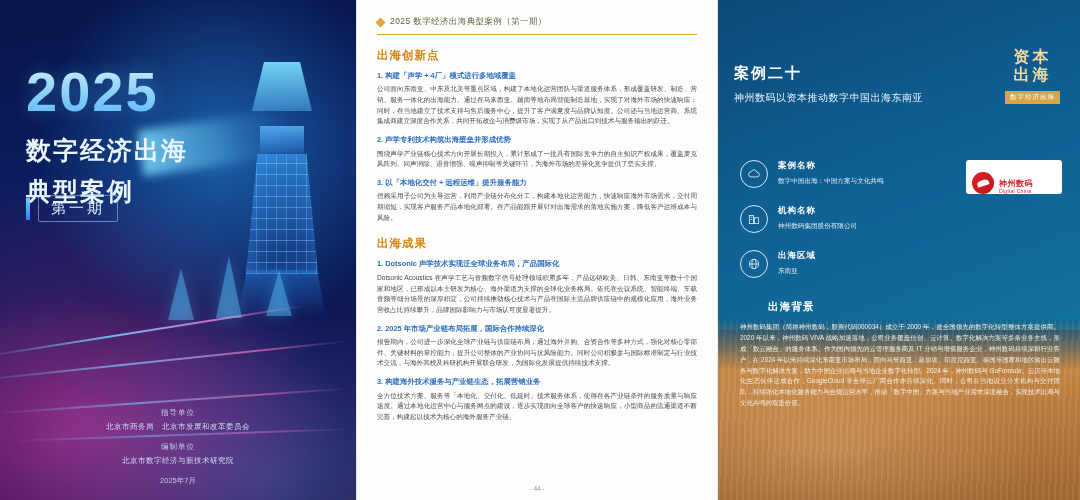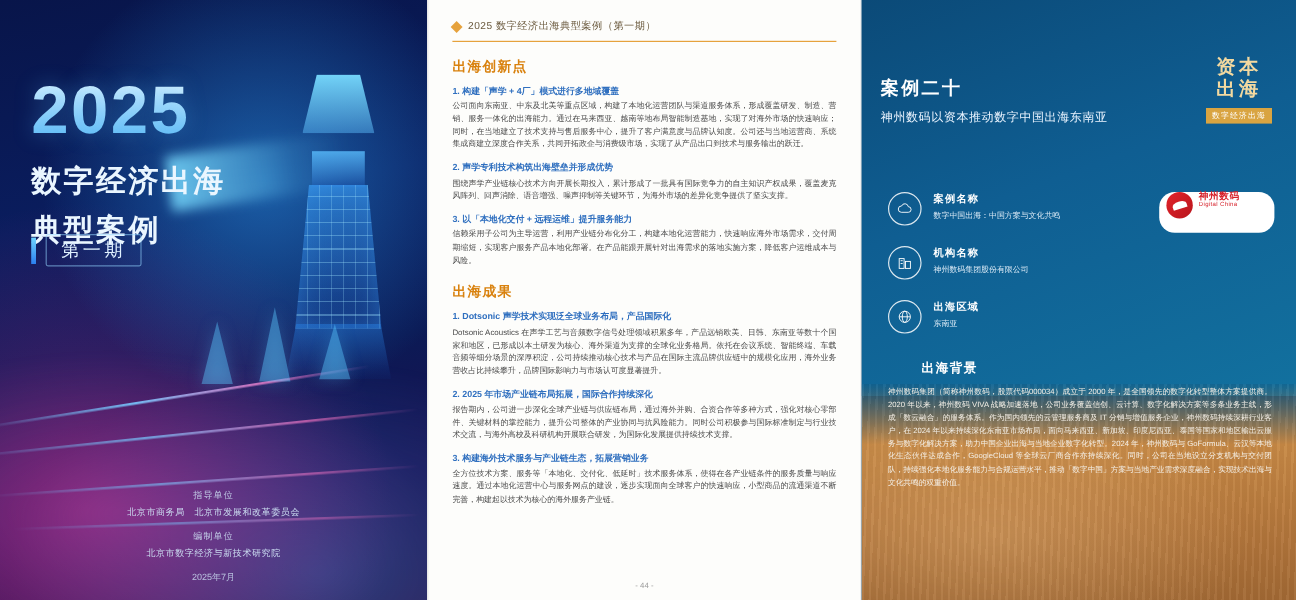--- a/index.html
+++ b/index.html
@@ -146,22 +146,22 @@
   .case-head .sub{font-size:10px;margin-top:8px;letter-spacing:.5px;color:#eaf4ff;}
   .case-badge{
     position:absolute;right:20px;top:48px;text-align:center;color:#f3d9a0;
   }
   .case-badge .b1{font-size:16px;font-weight:700;letter-spacing:3px;line-height:1.15;}
   .case-badge .tagline{
     display:inline-block;margin-top:4px;background:#d9a441;color:#fff;
     font-size:6.5px;padding:2px 5px;letter-spacing:1px;
   }
   .logo-box{
-    position:absolute;right:18px;top:160px;width:96px;height:34px;background:#fff;border-radius:13px;
-    display:flex;align-items:flex-start;gap:5px;padding:0 6px;box-sizing:border-box;
+    position:absolute;right:18px;top:160px;width:96px;height:34px;background:#fff;border-radius:3px;
+    display:flex;align-items:flex-end;gap:5px;padding:0 6px;box-sizing:border-box;
   }
   .logo-mark{width:22px;height:22px;border-radius:50%;background:linear-gradient(135deg,#e2232a,#b8151c);
     position:relative;flex:none;}
   .logo-mark:after{content:"";position:absolute;left:5px;top:8px;width:12px;height:6px;background:#fff;
     border-radius:50% 50% 0 0;transform:rotate(-18deg);}
   .logo-txt{line-height:1.1;}
   .logo-txt .cn{font-size:8px;font-weight:700;color:#d6212a;letter-spacing:.5px;}
   .logo-txt .en{font-size:5px;color:#d6212a;letter-spacing:.3px;}
   .info-list{position:absolute;left:22px;top:160px;width:200px;color:#fff;}
   .info-item{display:flex;gap:10px;margin-bottom:17px;align-items:flex-start;}

